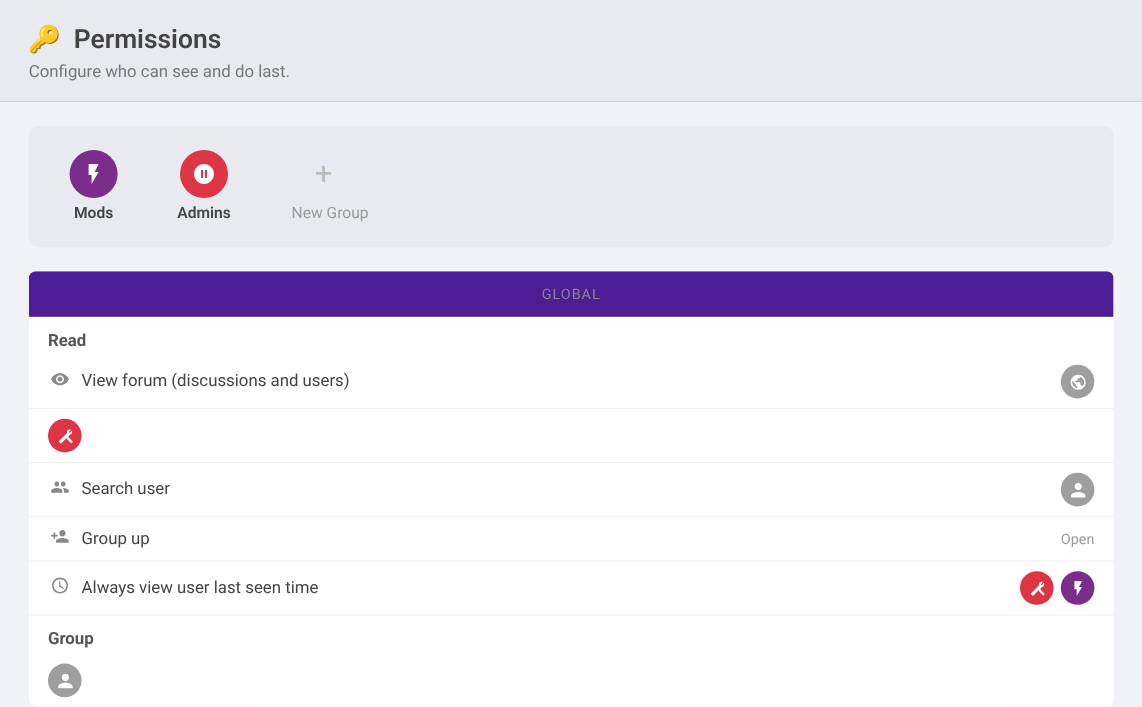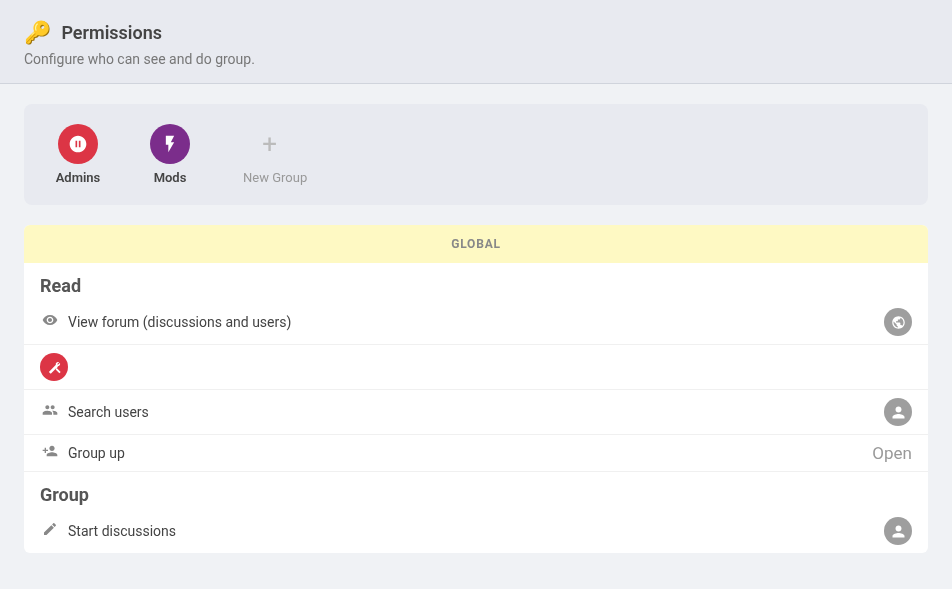--- a/index.html
+++ b/index.html
@@ -16,21 +16,21 @@
       padding: 20px 24px 16px 24px;
       border-bottom: 1px solid #d0d4dc;
     }
     .page-header-top {
       display: flex;
       align-items: center;
       gap: 10px;
       margin-bottom: 6px;
     }
     .page-title {
-      font-size: 18px;
+      font-size: 22px;
       font-weight: 600;
       color: #444;
     }
     .page-subtitle {
       font-size: 14px;
       color: #777;
     }
     .key-icon {
       font-size: 22px;
       color: #777;
@@ -105,28 +105,28 @@
     .permissions-table {
       background: white;
       border-radius: 6px;
       overflow: hidden;
     }
 
     .global-header {
       text-align: center;
       padding: 12px;
       font-size: 12px;
-      font-weight: 700;
+      font-weight: 400;
       color: #888;
       letter-spacing: 0.8px;
-      background: #fef9c3;
+      background: #4c1d95;
     }
 
     .section-label {
-      font-size: 18px;
+      font-size: 14px;
       font-weight: 700;
       color: #555;
       padding: 12px 8px 4px 16px;
     }
 
     .permission-row {
       display: flex;
       align-items: center;
       justify-content: space-between;
       padding: 8px 16px;
@@ -165,60 +165,60 @@
       align-items: center;
       justify-content: center;
       font-size: 14px;
       color: white;
     }
     .badge-circle.red { background: #dc3545; }
     .badge-circle.purple { background: #7b2d8b; }
     .badge-circle.gray { background: #9e9e9e; }
 
     .open-label {
-      font-size: 17px;
+      font-size: 12px;
       color: #999;
     }
     .outer-wrapper {
       position: relative;
     }
   </style>
 </head>
 <body>
 
 <div class="page-header">
   <div class="page-header-top">
     <span class="key-icon">🔑</span>
     <h1 class="page-title">Permissions</h1>
   </div>
-  <p class="page-subtitle">Configure who can see and do group.</p>
+  <p class="page-subtitle">Configure who can see and do last.</p>
 </div>
 
 <div class="main-content">
 
   <div class="groups-card">
+
+    <div class="group-item">
+      <div class="group-avatar mods">
+        <svg width="20" height="20" viewBox="0 0 24 24" fill="white">
+          <path d="M7 2v11h3v9l7-12h-4l4-8z"></path>
+        </svg>
+      </div>
+      <span class="group-label">Mods</span>
+    </div>
 
     <div class="group-item">
       <div class="group-avatar admins">
         <svg width="20" height="20" viewBox="0 0 24 24" fill="white">
           <path d="M12 2C6.48 2 2 6.48 2 12s4.48 10 10 10 10-4.48 10-10S17.52 2 12 2zm-1 14H9V8h2v8zm4 0h-2V8h2v8z"></path>
         </svg>
       </div>
       <span class="group-label">Admins</span>
     </div>
 
-    <div class="group-item">
-      <div class="group-avatar mods">
-        <svg width="20" height="20" viewBox="0 0 24 24" fill="white">
-          <path d="M7 2v11h3v9l7-12h-4l4-8z"></path>
-        </svg>
-      </div>
-      <span class="group-label">Mods</span>
-    </div>
-
     <div class="new-group-item">
       <div class="new-group-icon">
         <span style="font-size:26px; color:#bbb; line-height:1;">+</span>
       </div>
       <span class="new-group-label">New Group</span>
     </div>
 
   </div>
 
   <div class="outer-wrapper">
@@ -256,21 +256,21 @@
         </div>
       </div>
 
       <div class="permission-row">
         <div class="permission-left">
           <span class="perm-icon">
             <svg width="16" height="16" viewBox="0 0 24 24" fill="#888">
                 <path d="M16 11c1.66 0 2.99-1.34 2.99-3S17.66 5 16 5c-1.66 0-3 1.34-3 3s1.34 3 3 3zm-8 0c1.66 0 2.99-1.34 2.99-3S9.66 5 8 5C6.34 5 5 6.34 5 8s1.34 3 3 3zm0 2c-2.33 0-7 1.17-7 3.5V19h14v-2.5c0-2.33-4.67-3.5-7-3.5zm8 0c-.29 0-.62.02-.97.05 1.16.84 1.97 1.97 1.97 3.45V19h6v-2.5c0-2.33-4.67-3.5-7-3.5z"></path>
               </svg>
           </span>
-          <span>Search users</span>
+          <span>Search user</span>
         </div>
         <div class="permission-right">
           <div class="badge-circle gray">
             <svg width="15" height="15" viewBox="0 0 24 24" fill="white">
                 <path d="M12 12c2.7 0 4.8-2.1 4.8-4.8S14.7 2.4 12 2.4 7.2 4.5 7.2 7.2 9.3 12 12 12zm0 2.4c-3.2 0-9.6 1.6-9.6 4.8v2.4h19.2v-2.4c0-3.2-6.4-4.8-9.6-4.8z"></path>
               </svg>
           </div>
         </div>
       </div>
 
@@ -281,32 +281,46 @@
                 <path d="M15 12c2.21 0 4-1.79 4-4s-1.79-4-4-4-4 1.79-4 4 1.79 4 4 4zm-9-2V7H4v3H1v2h3v3h2v-3h3v-2H6zm9 4c-2.67 0-8 1.34-8 4v2h16v-2c0-2.66-5.33-4-8-4z"></path>
               </svg>
           </span>
           <span>Group up</span>
         </div>
         <div class="permission-right">
           <span class="open-label">Open</span>
         </div>
       </div>
 
-
-      <div class="section-label">Group</div>
-
       <div class="permission-row">
         <div class="permission-left">
           <span class="perm-icon">
             <svg width="16" height="16" viewBox="0 0 24 24" fill="#888">
-                <path d="M3 17.25V21h3.75L17.81 9.94l-3.75-3.75L3 17.25zM20.71 7.04c.39-.39.39-1.02 0-1.41l-2.34-2.34c-.39-.39-1.02-.39-1.41 0l-1.83 1.83 3.75 3.75 1.83-1.83z"></path>
+                <path d="M11.99 2C6.47 2 2 6.48 2 12s4.47 10 9.99 10C17.52 22 22 17.52 22 12S17.52 2 11.99 2zM12 20c-4.42 0-8-3.58-8-8s3.58-8 8-8 8 3.58 8 8-3.58 8-8 8zm.5-13H11v6l5.25 3.15.75-1.23-4.5-2.67V7z"></path>
               </svg>
           </span>
-          <span>Start discussions</span>
-        </div>
+          <span>Always view user last seen time</span>
+        </div>
+        <div class="permission-right">
+          <div class="badge-circle red" style="margin-right:2px;">
+            <svg width="15" height="15" viewBox="0 0 24 24" fill="white">
+                <path d="M13.78 15.3L19.78 21.3L21.89 19.14L15.89 13.14L13.78 15.3ZM17.5 10C19.43 10 21 8.43 21 6.5C21 5.82 20.78 5.19 20.41 4.67L17.5 7.58L16.42 6.5L19.33 3.59C18.81 3.22 18.18 3 17.5 3C15.57 3 14 4.57 14 6.5C14 6.91 14.09 7.3 14.24 7.66L3 19L6 22L14.34 13.66C14.7 13.81 15.09 13.9 15.5 13.9C15.5 13.9 17.5 10 17.5 10Z"></path>
+              </svg>
+          </div>
+          <div class="badge-circle purple">
+            <svg width="15" height="15" viewBox="0 0 24 24" fill="white">
+                <path d="M7 2v11h3v9l7-12h-4l4-8z"></path>
+              </svg>
+          </div>
+        </div>
+      </div>
+
+      <div class="section-label">Group</div>
+
+      <div class="permission-row">
         <div class="permission-right">
           <div class="badge-circle gray">
             <svg width="15" height="15" viewBox="0 0 24 24" fill="white">
                 <path d="M12 12c2.7 0 4.8-2.1 4.8-4.8S14.7 2.4 12 2.4 7.2 4.5 7.2 7.2 9.3 12 12 12zm0 2.4c-3.2 0-9.6 1.6-9.6 4.8v2.4h19.2v-2.4c0-3.2-6.4-4.8-9.6-4.8z"></path>
               </svg>
           </div>
         </div>
       </div>
 
     </div>

